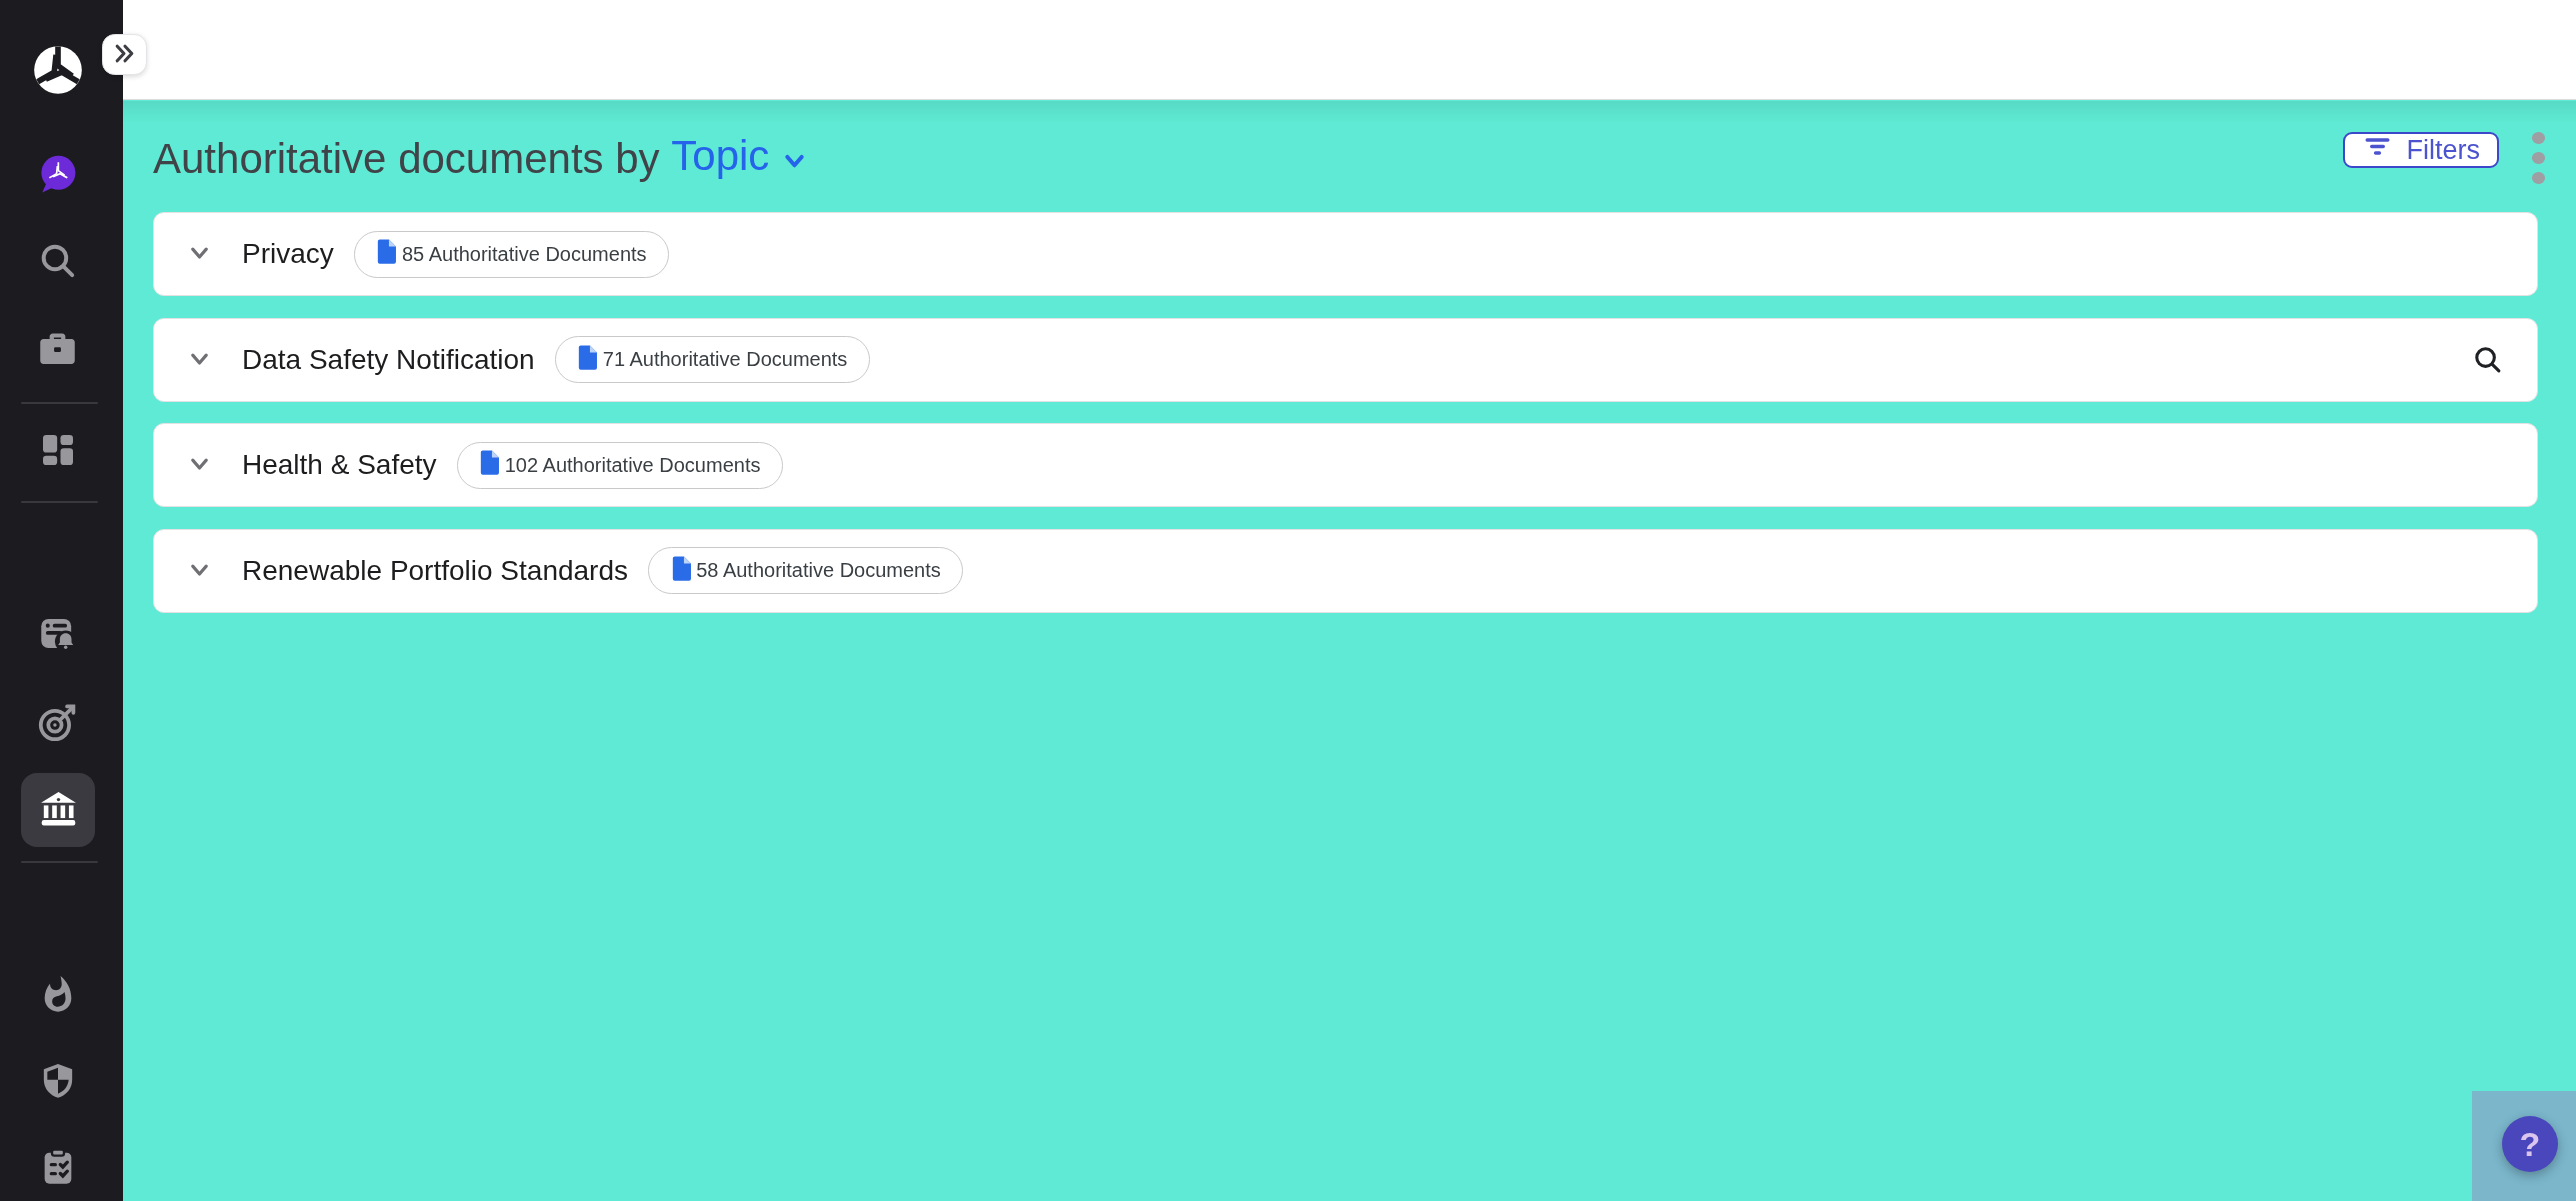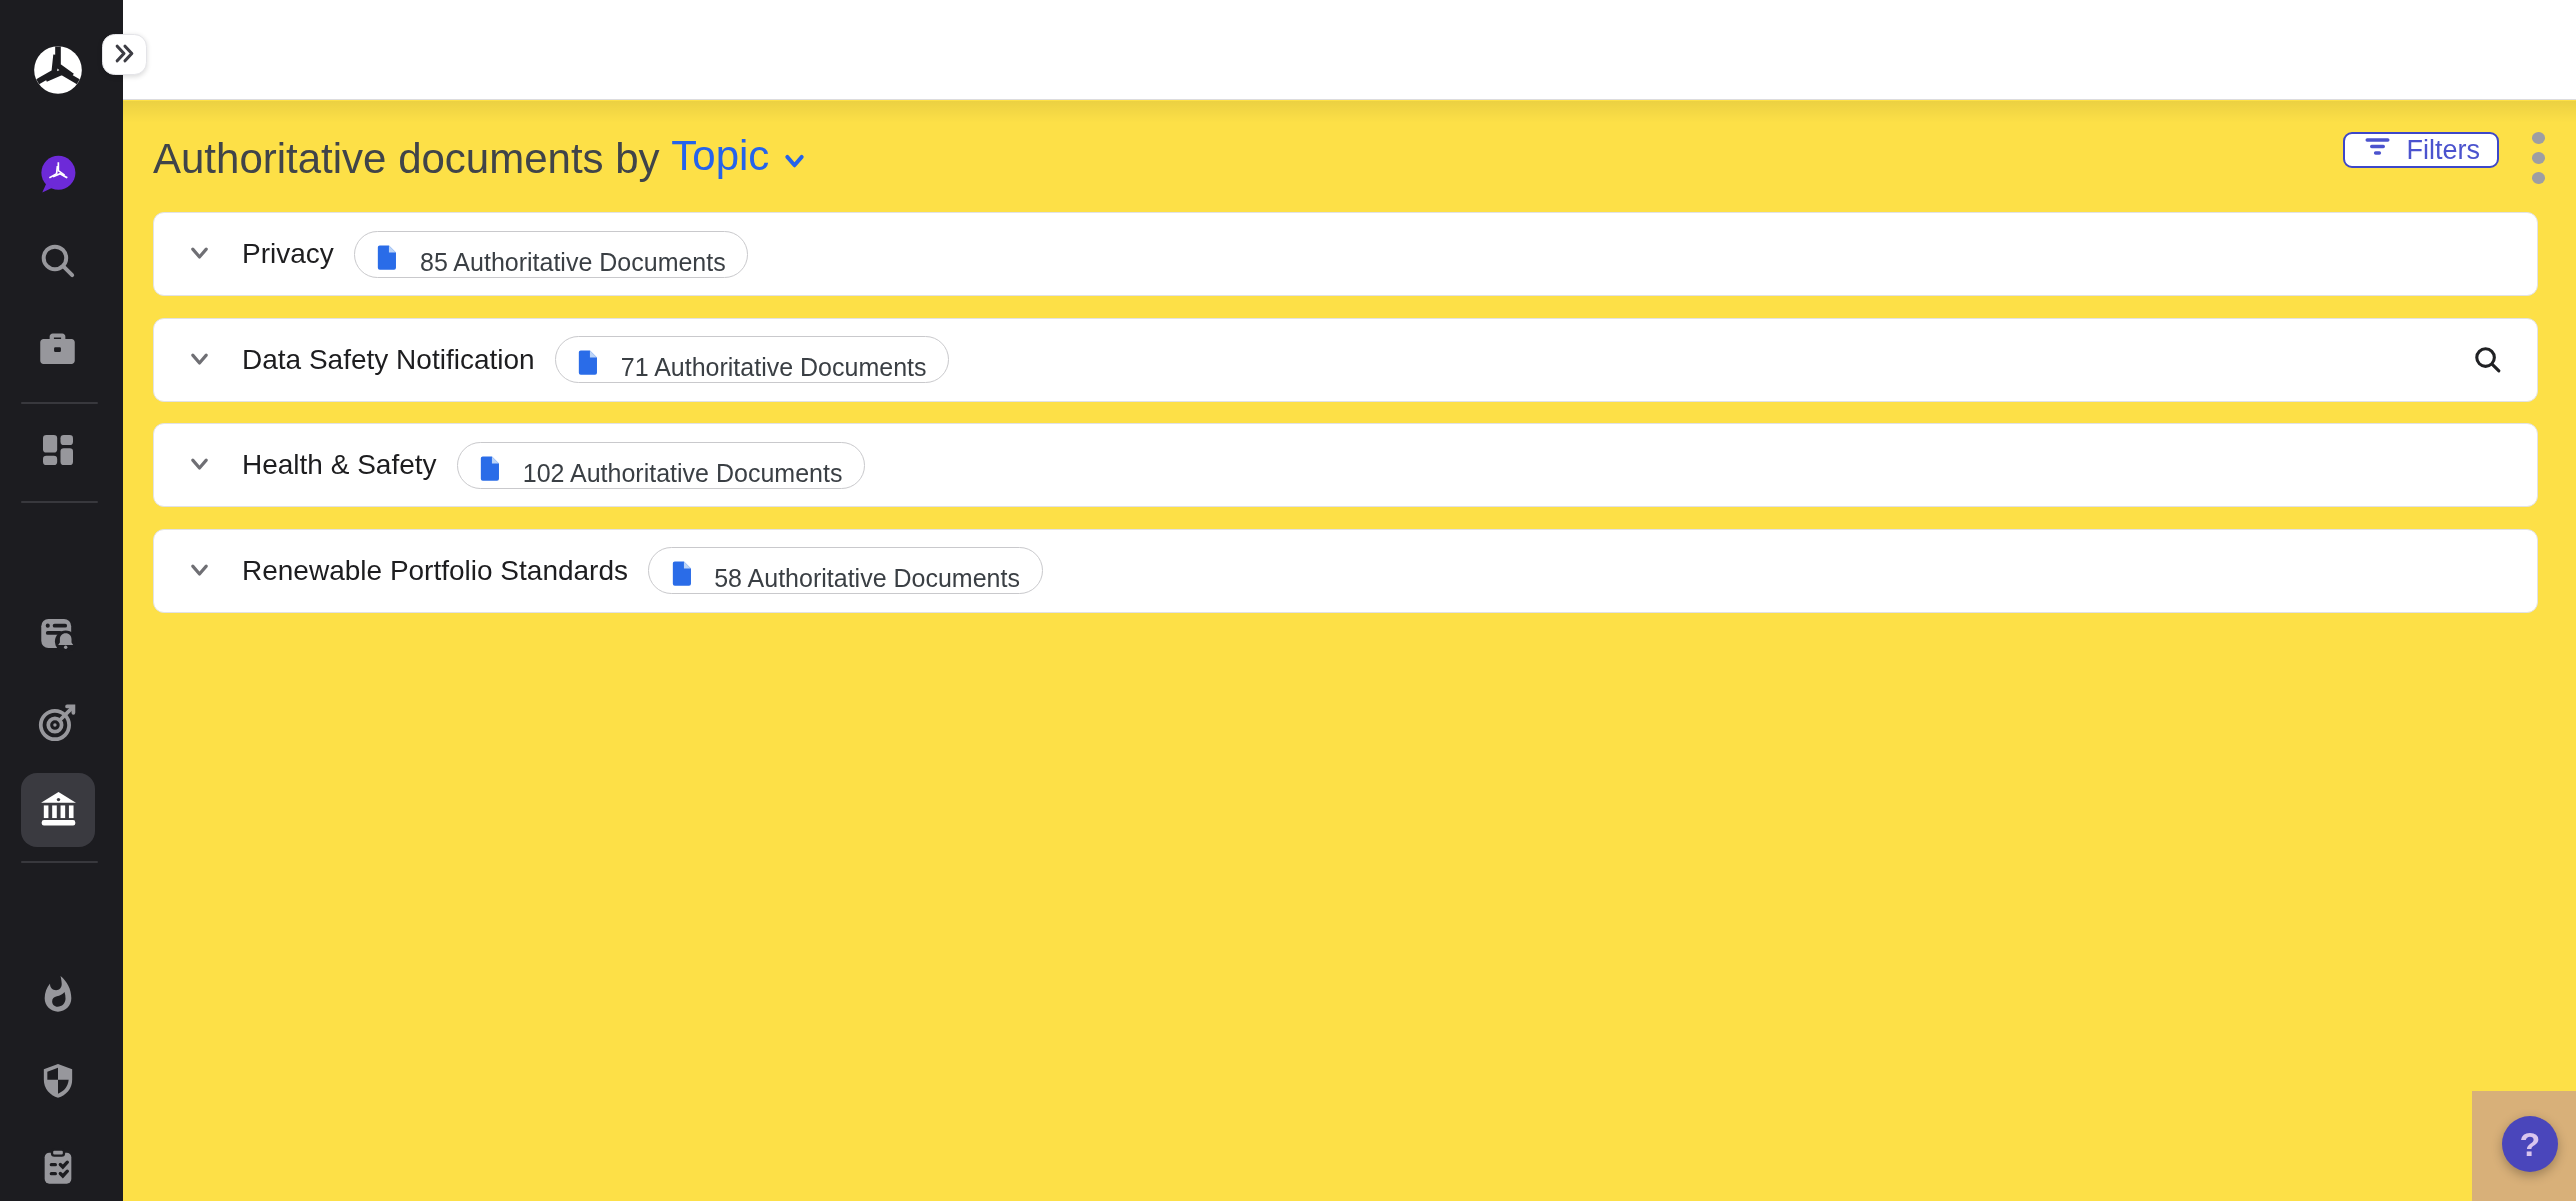--- a/index.html
+++ b/index.html
@@ -1,17 +1,17 @@
 <!DOCTYPE html>
 <html style="font-size:14.4px"><head>
 <meta charset="utf-8">
 <style>
   html,body{margin:0;padding:0;background:#fff;}
   body{font-family:"Liberation Sans","DejaVu Sans",sans-serif;-webkit-font-smoothing:antialiased;}
-  .screen{position:relative;width:2576px;height:1202px;background:#fde047;overflow:hidden;text-decoration:underline;}
+  .screen{position:relative;width:2576px;height:1202px;background:#5eead4;overflow:hidden;text-decoration:underline;}
 
   
   .sidebar{position:absolute;left:0;top:0;width:123px;height:1202px;background:#1c1c20;z-index:5;}
   .side-item{position:absolute;left:0;width:115px;display:flex;justify-content:center;align-items:center;cursor:pointer;}
   .side-divider{position:absolute;left:21px;width:77px;height:1.8px;background:#38383d;border-radius:0.9px;}
   .bank-tile{position:absolute;left:21px;top:773px;width:74px;height:74px;background:#3a3a40;border-radius:16px;display:flex;align-items:center;justify-content:center;cursor:pointer;}
 
   
   .header{position:absolute;left:123px;top:0;width:2453px;height:99px;background:#fff;border-bottom:1.8px solid #dcdcdе;border-bottom:1.8px solid #dcdcde;z-index:4;}
   .header-shadow{position:absolute;left:123px;top:101px;width:2453px;height:21.6px;background:linear-gradient(rgba(0,0,0,0.07),rgba(0,0,0,0));pointer-events:none;z-index:3;}
@@ -29,21 +29,21 @@
   .page-title .by-topic{color:#2563eb;margin-left:11.7px;cursor:pointer;display:flex;align-items:flex-start;}
   .page-title .chev{margin-left:10.8px;margin-top:5.4px;}
   .filters-btn{position:absolute;left:2343px;top:132px;width:156px;height:36px;border:2.3px solid #3d47c9;border-radius:9px;background:#fff;display:flex;align-items:center;justify-content:center;gap:13.5px;color:#4b53ce;font-size:27px;font-weight:500;cursor:pointer;box-sizing:border-box;z-index:2;}
   .kebab{position:absolute;left:2523px;top:132px;width:31px;height:52px;display:flex;flex-direction:column;align-items:center;justify-content:center;gap:8px;cursor:pointer;z-index:2;}
   .kebab i{width:13.5px;height:13.5px;border-radius:50%;background:#9e9ea3;}
 
   
   .cards{position:absolute;left:153px;top:212px;width:2385px;z-index:2;}
   .card{height:84px;border:1.8px solid #e2e2e4;border-radius:10.8px;margin-bottom:21.6px;display:flex;align-items:center;padding:0 34px 0 32px;box-sizing:border-box;background:#fff;cursor:pointer;}
   .card .label{margin-left:29px;font-size:28px;color:#1d1d1f;}
-  .chip{margin-left:20px;display:flex;align-items:flex-end;gap:22px;border:1.8px solid #c9c9cc;border-radius:23.4px;height:45px;padding:0 21.6px;font-size:25px;color:#3a3f44;}
+  .chip{margin-left:20px;display:flex;align-items:center;gap:4px;border:1.8px solid #c9c9cc;border-radius:23.4px;height:45px;padding:0 21.6px;font-size:20px;color:#3a3f44;}
   .row-search{margin-left:auto;display:flex;align-items:center;cursor:pointer;}
 
   
   .help-overlay{position:absolute;left:2472px;top:1091px;width:104px;height:111px;background:rgba(164,109,190,0.42);}
   .help-btn{position:absolute;left:2502px;top:1116px;width:56px;height:56px;border-radius:50%;background:#4a46bb;color:#d9c5ee;font-size:34px;font-weight:700;display:flex;align-items:center;justify-content:center;box-shadow:0 3.6px 10.8px rgba(0,0,0,.28);cursor:pointer;z-index:6;}
 </style>
 </head>
 <body>
 
 <div class="screen">

